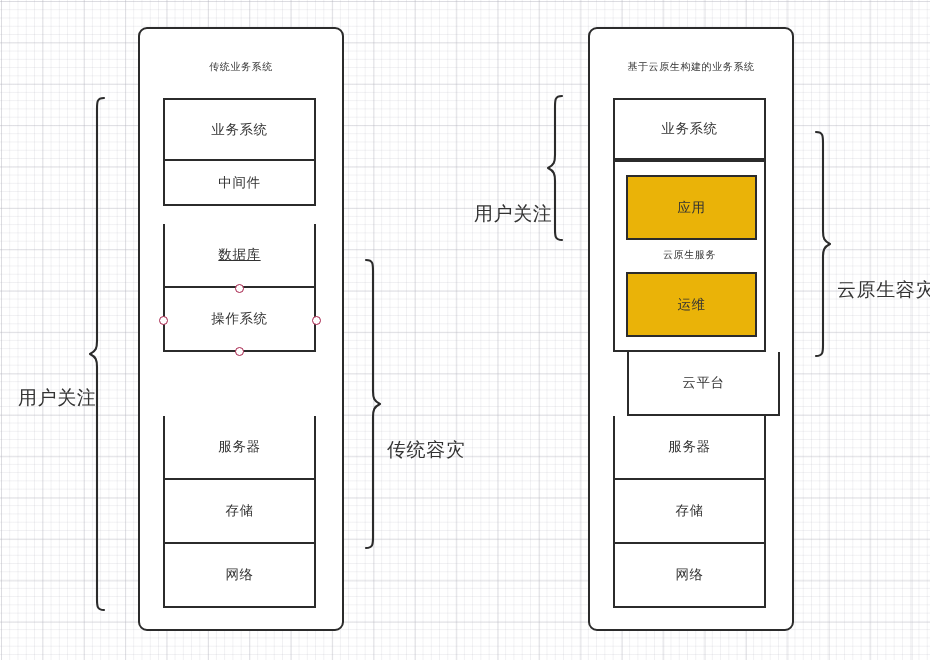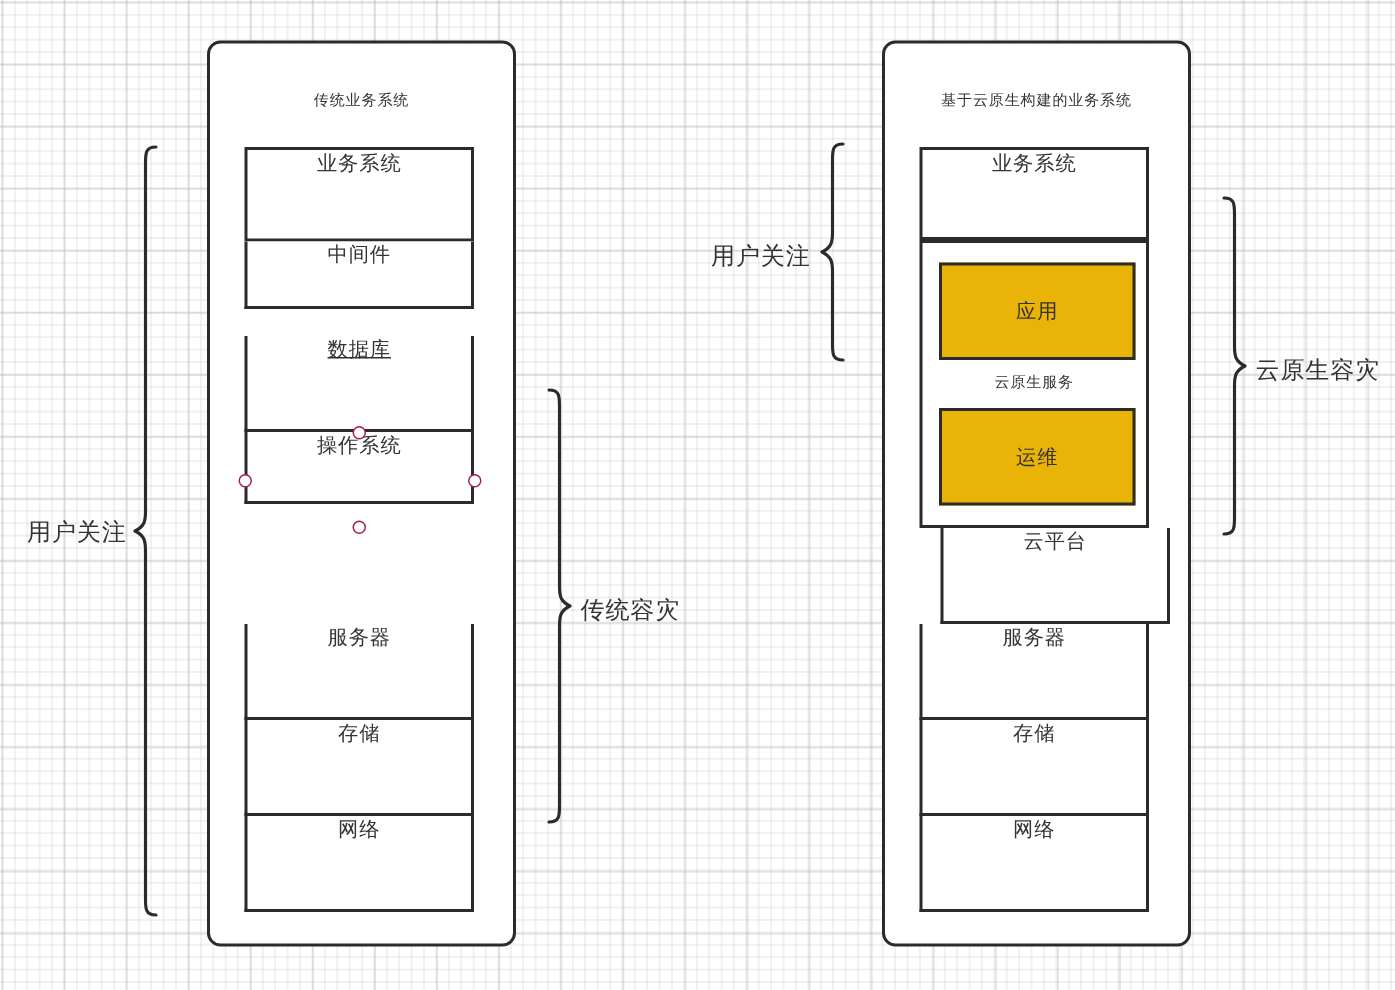--- a/index.html
+++ b/index.html
@@ -53,21 +53,21 @@
   .stack {
     position: absolute;
     box-sizing: border-box;
   }
   .layer {
     position: absolute;
     box-sizing: border-box;
     background: #ffffff;
     border: 2px solid #2b2b2b;
     display: flex;
-    align-items: flex-start;
+    align-items: center;
     justify-content: center;
     color: #333333;
     font-size: 13.5px;
     letter-spacing: 0.6px;
   }
   
   .layer.joined-top { border-top-width: 0; }
 
   .group-box {
     position: absolute;
@@ -99,23 +99,24 @@
   }
 
   
   .brace {
     position: absolute;
   }
   .brace svg { display: block; overflow: visible; }
   .brace-label {
     position: absolute;
     color: #333333;
-    font-size: 16px;
+    font-size: 19px;
     letter-spacing: 0.6px;
     white-space: nowrap;
+    margin-top: 40px;
   }
   .brace-label.right-of { text-align: left; }
   .brace-label.left-of  { text-align: right; }
 
   
   .handle {
     position: absolute;
     width: 9px;
     height: 9px;
     box-sizing: border-box;
@@ -136,21 +137,21 @@
   <div class="stack" style="left:163px; top:98px; width:153px; height:510px;">
     <div class="layer" style="left:0px; top:0px; width:153px; height:63px;">
       <span>业务系统</span>
     </div>
     <div class="layer joined-top" style="left:0px; top:63px; width:153px; height:45px;">
       <span>中间件</span>
     </div>
     <div class="layer joined-top" style="left:0px; top:126px; width:153px; height:64px;text-decoration:underline;">
       <span>数据库</span>
     </div>
-    <div class="layer joined-top" style="left:0px; top:190px; width:153px; height:48px;">
+    <div class="layer joined-top" style="left:0px; top:190px; width:153px; height:64px;">
       <span>操作系统</span>
     </div>
     <div class="layer joined-top" style="left:0px; top:318px; width:153px; height:64px;">
       <span>服务器</span>
     </div>
     <div class="layer joined-top" style="left:0px; top:382px; width:153px; height:64px;">
       <span>存储</span>
     </div>
     <div class="layer joined-top" style="left:0px; top:446px; width:153px; height:64px;">
       <span>网络</span>

